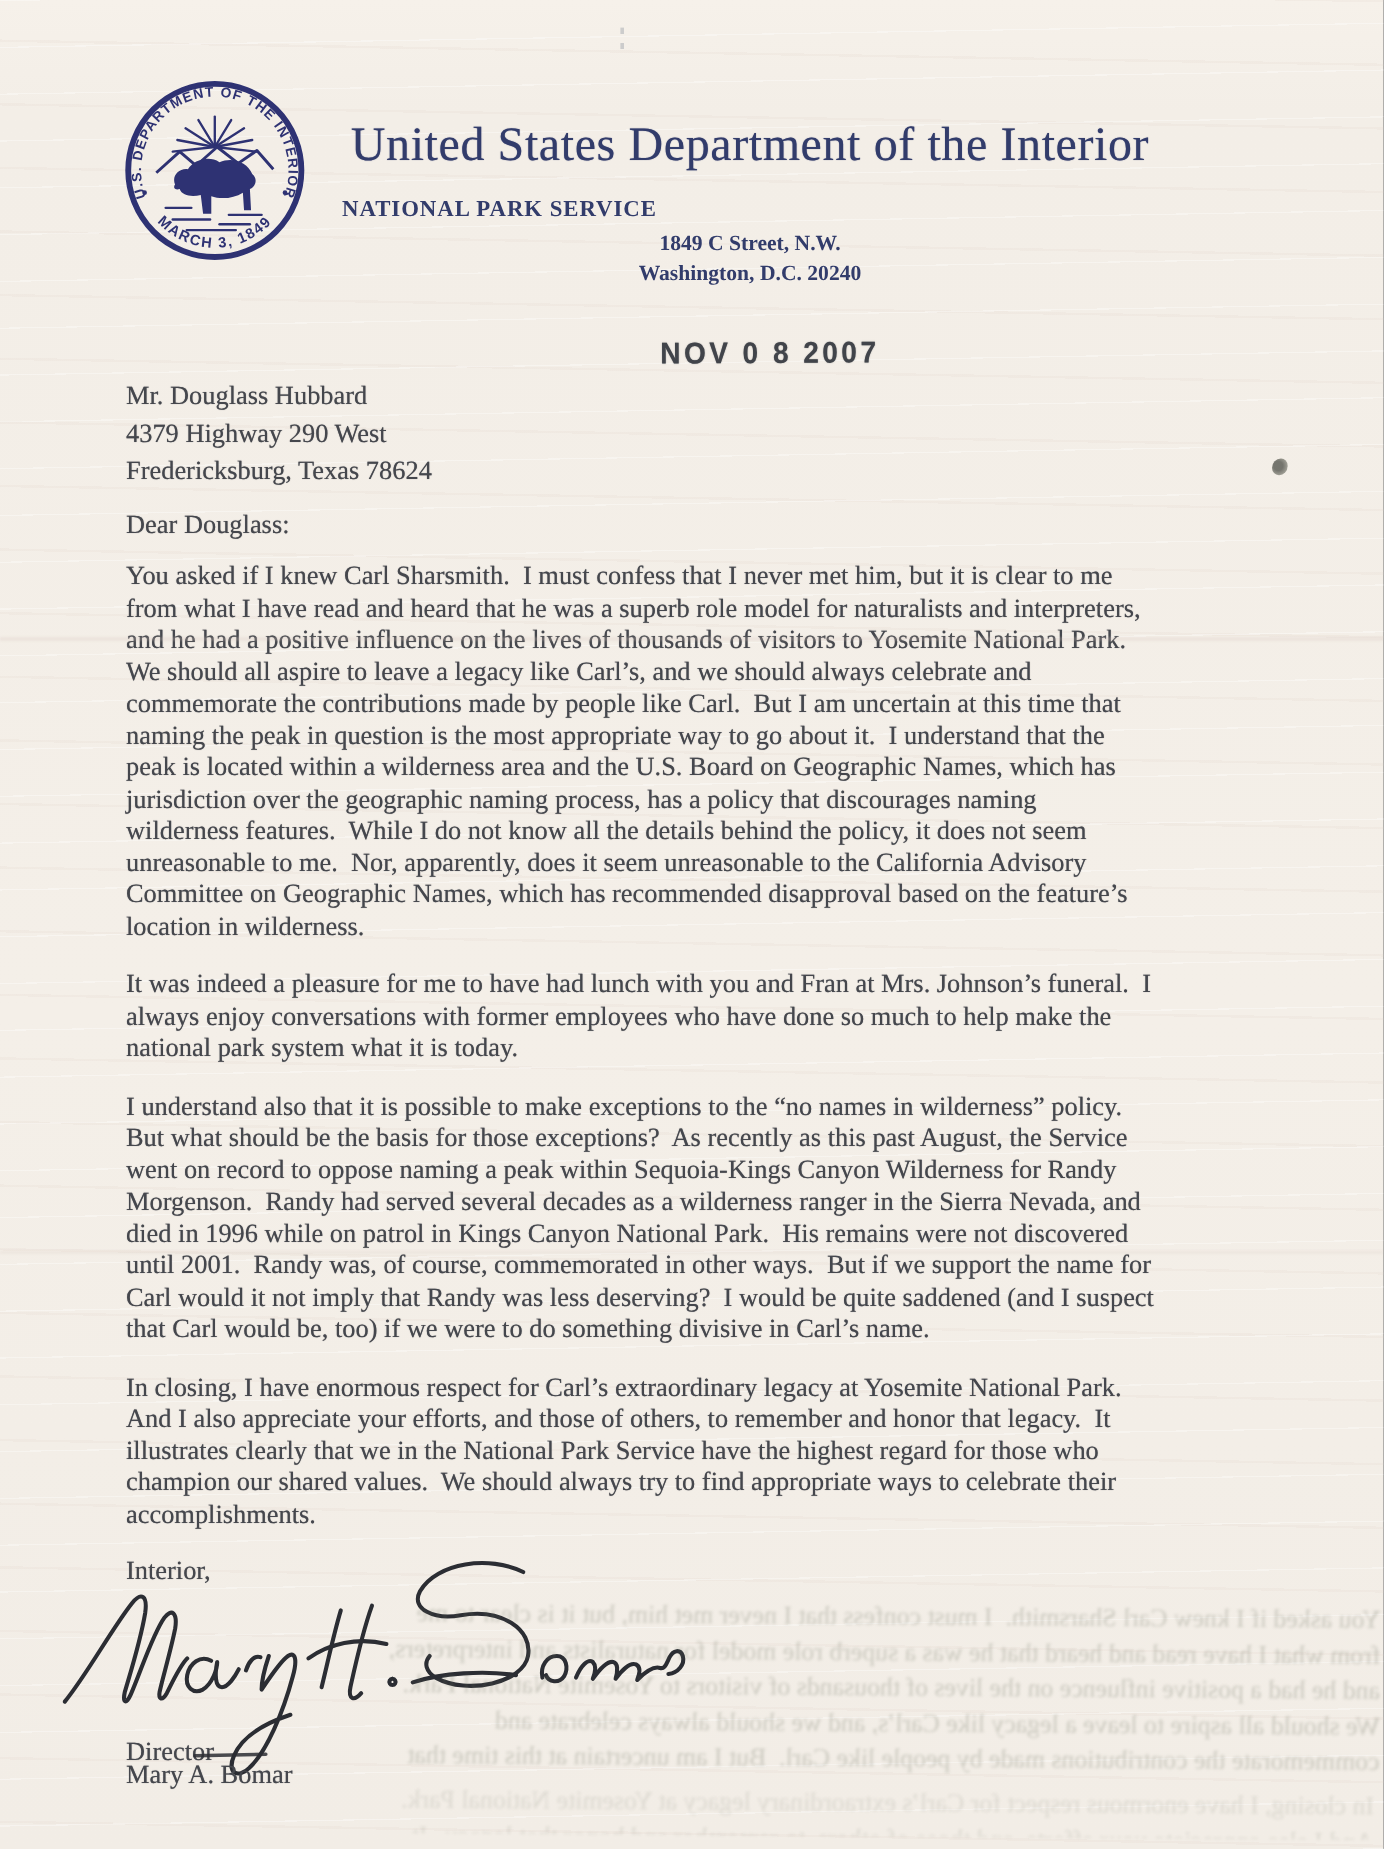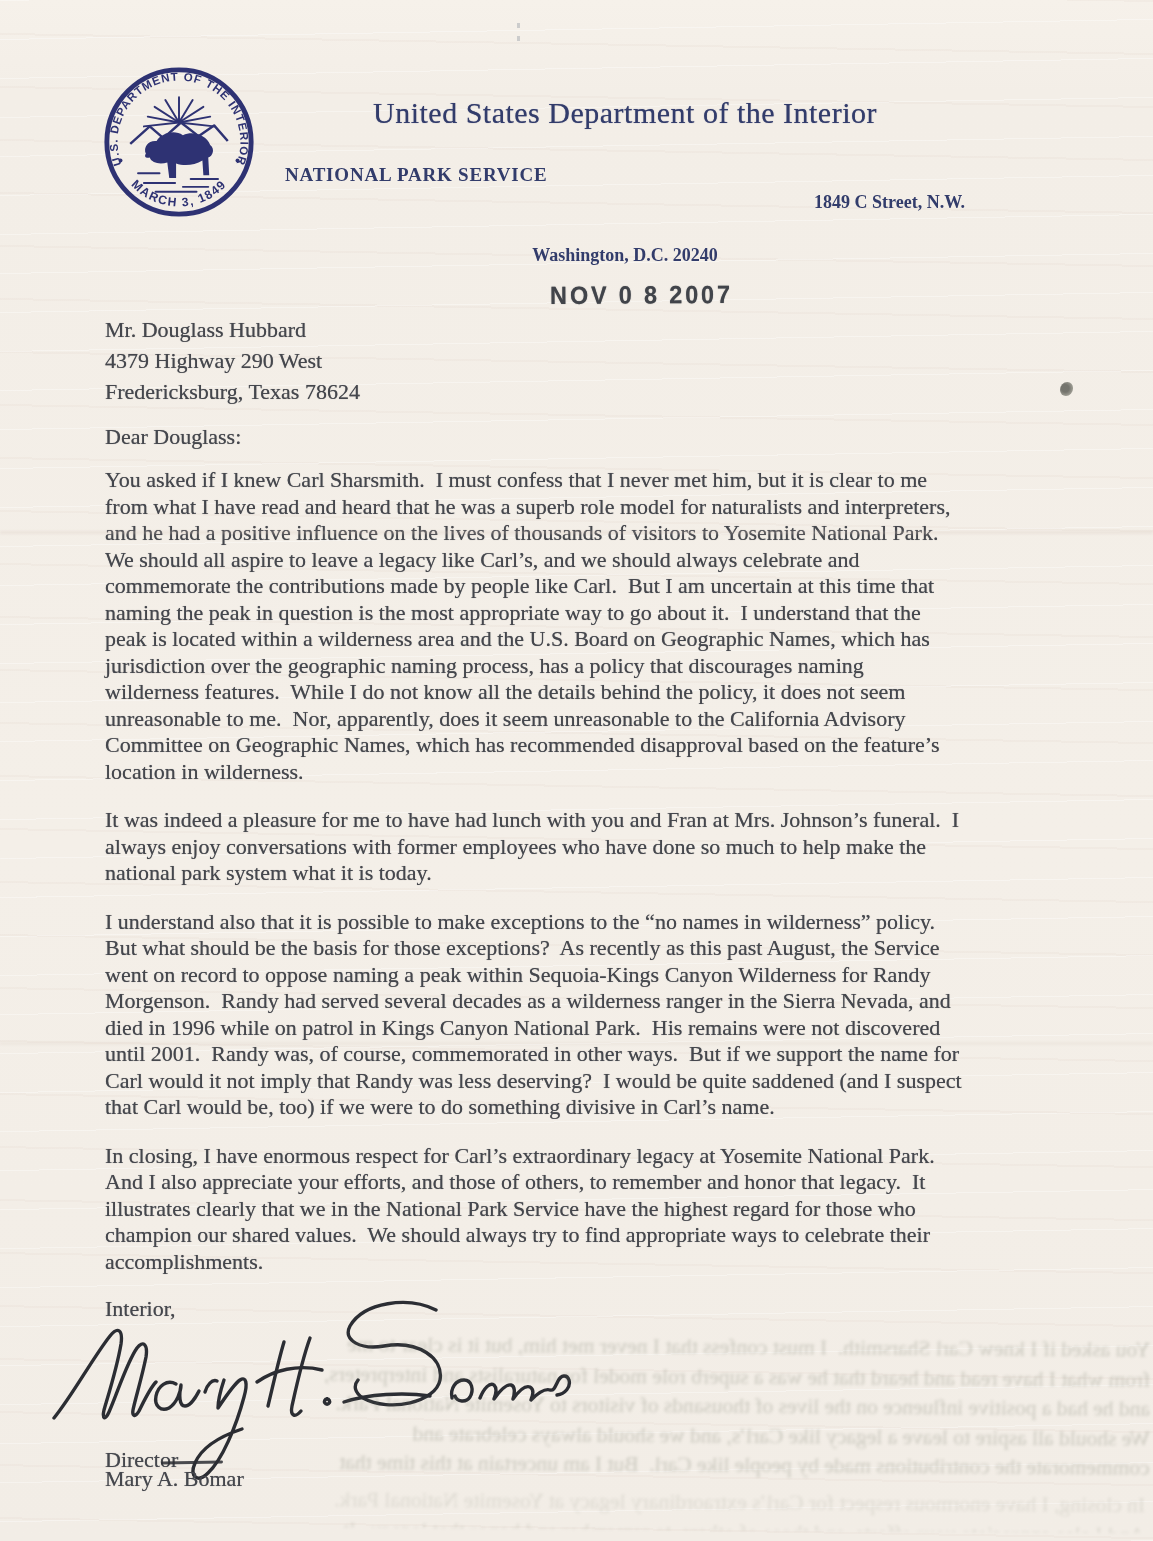--- a/index.html
+++ b/index.html
@@ -15,31 +15,31 @@
     font-family:"Liberation Serif","DejaVu Serif",serif;
     color:#45474d;
   }
   .typed{ text-shadow:0 0 .7px rgba(70,72,78,.75); }
   .navy{ color:#323c6b; }
 
   
   .seal{ position:absolute; left:98px; top:64px; width:162px; height:156px; }
   .agency-title{
     position:absolute; left:285px; top:96px; width:680px;
-    text-align:center; font-size:30px; font-weight:500; letter-spacing:.5px;
+    text-align:center; font-size:40px; font-weight:500; letter-spacing:.5px;
     text-shadow:0 0 .8px rgba(46,54,104,.7);
   }
   .bureau{
     position:absolute; left:285px; top:164px; width:680px; text-align:left;
     font-size:19px; font-weight:700; letter-spacing:.8px;
   }
-  .lh-street{ position:absolute; left:285px; top:192px; width:680px; text-align:right;
+  .lh-street{ position:absolute; left:285px; top:192px; width:680px; text-align:center;
     font-size:18px; font-weight:700; }
   .lh-city{ position:absolute; left:285px; top:217px; width:680px; text-align:center;
-    font-size:18px; font-weight:700;margin-top:28px; }
+    font-size:18px; font-weight:700; }
 
   .date-stamp{
     position:absolute; left:550px; top:281px;
     font-family:"Liberation Sans","DejaVu Sans",sans-serif;
     font-size:25px; font-weight:700; letter-spacing:3px;
     color:#41444a; transform:scaleX(.94) rotate(-.3deg); transform-origin:left top;
     text-shadow:0 0 1px rgba(60,63,69,.6);
   }
 
   

